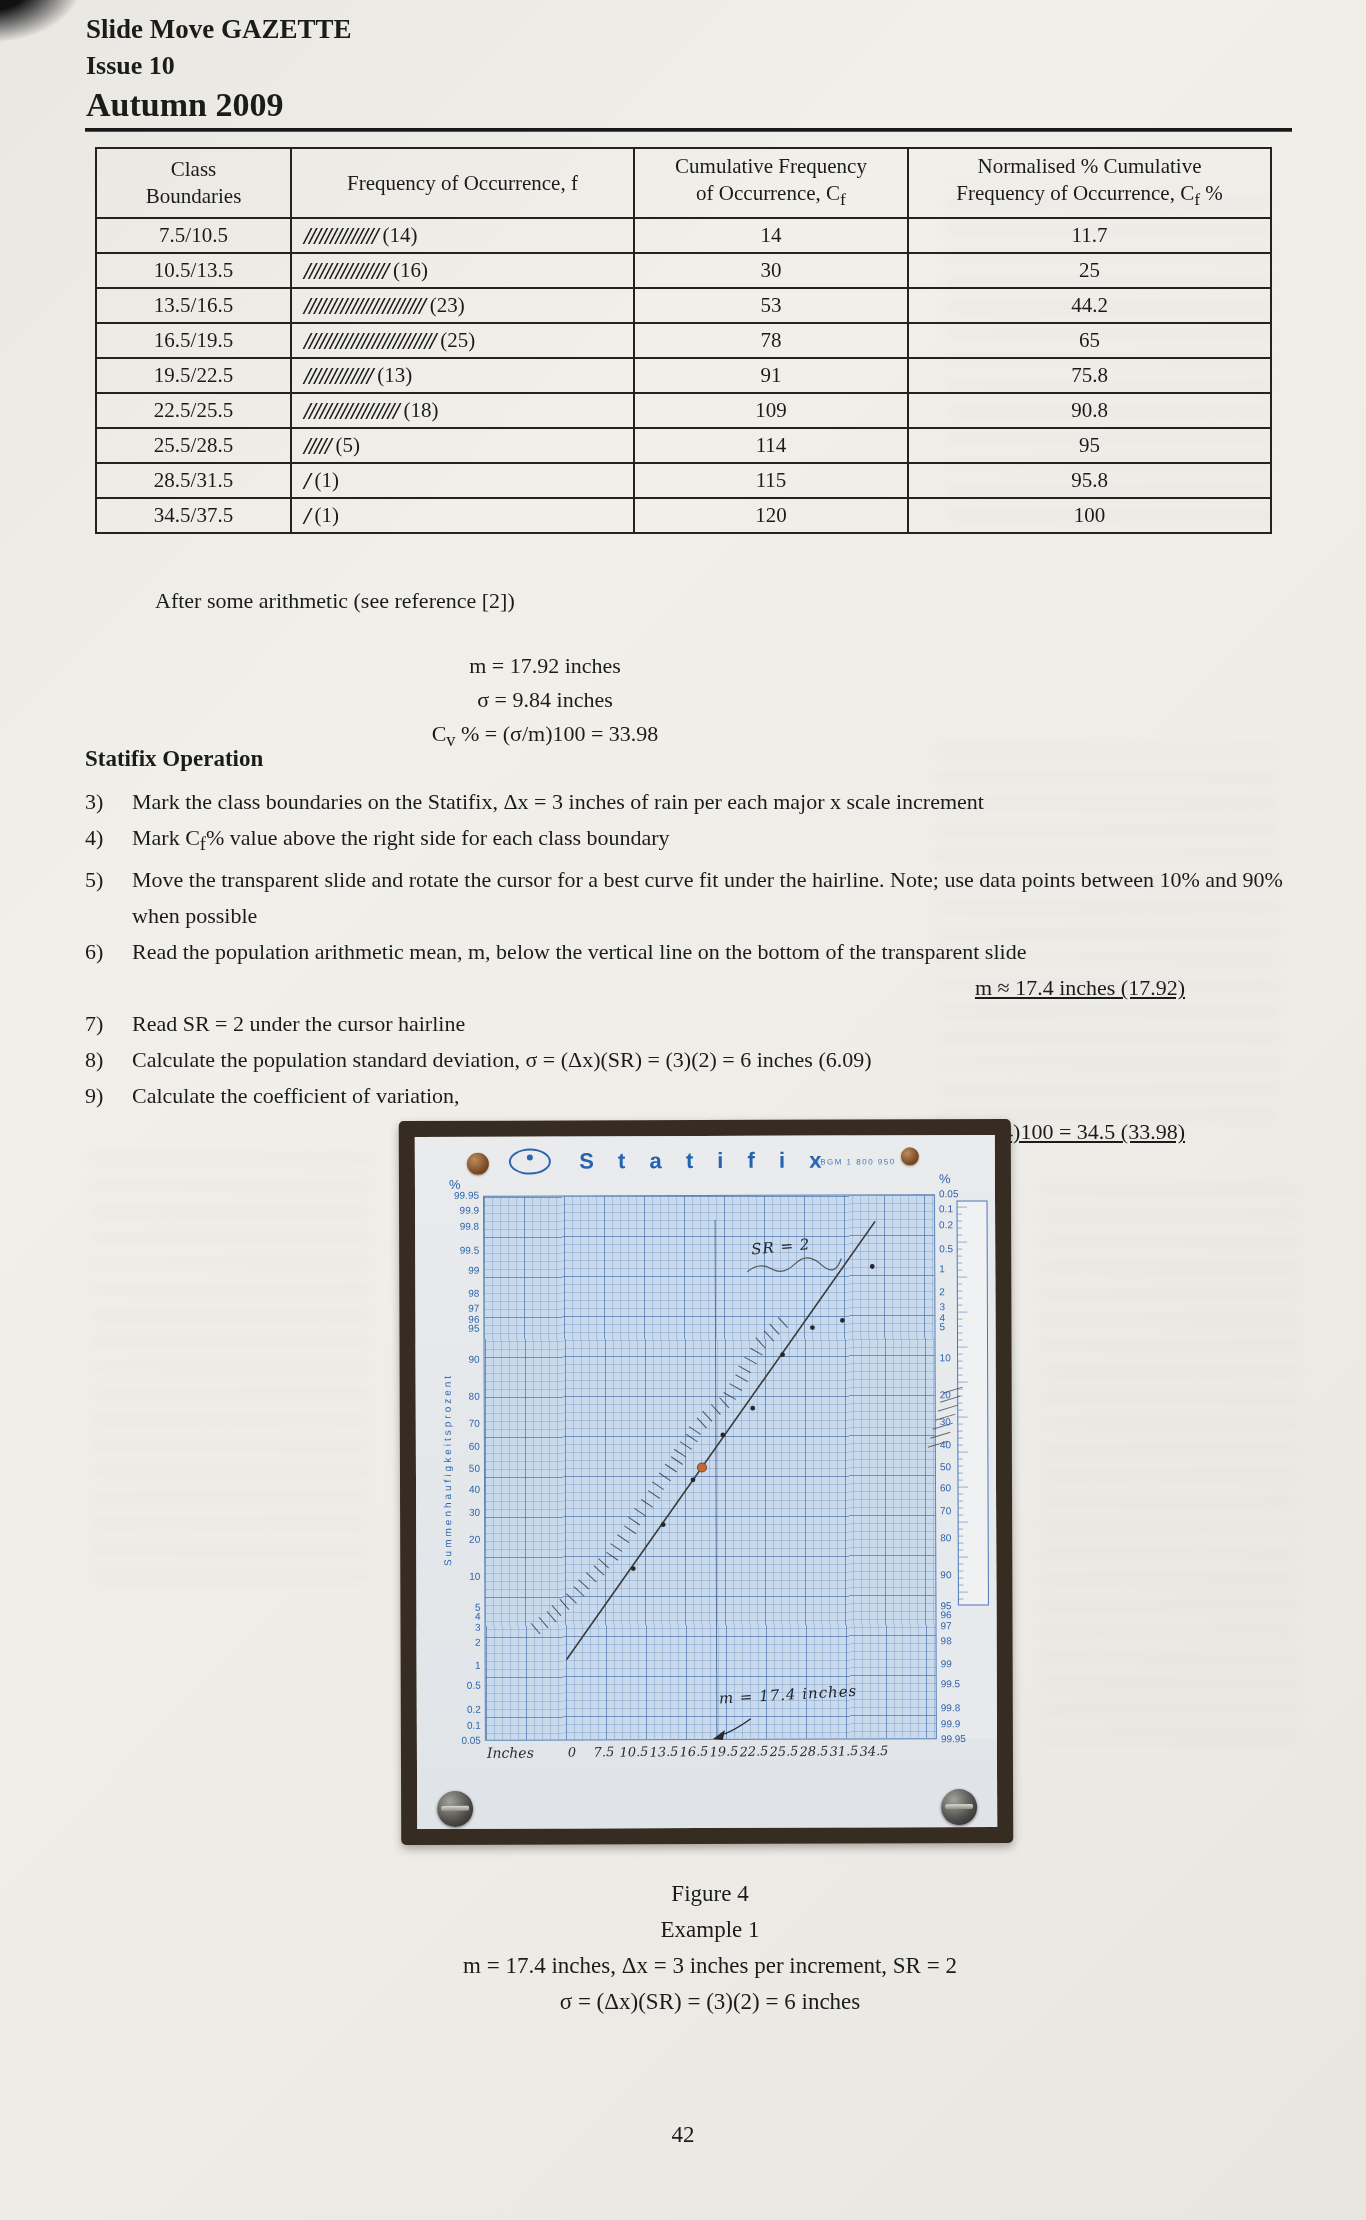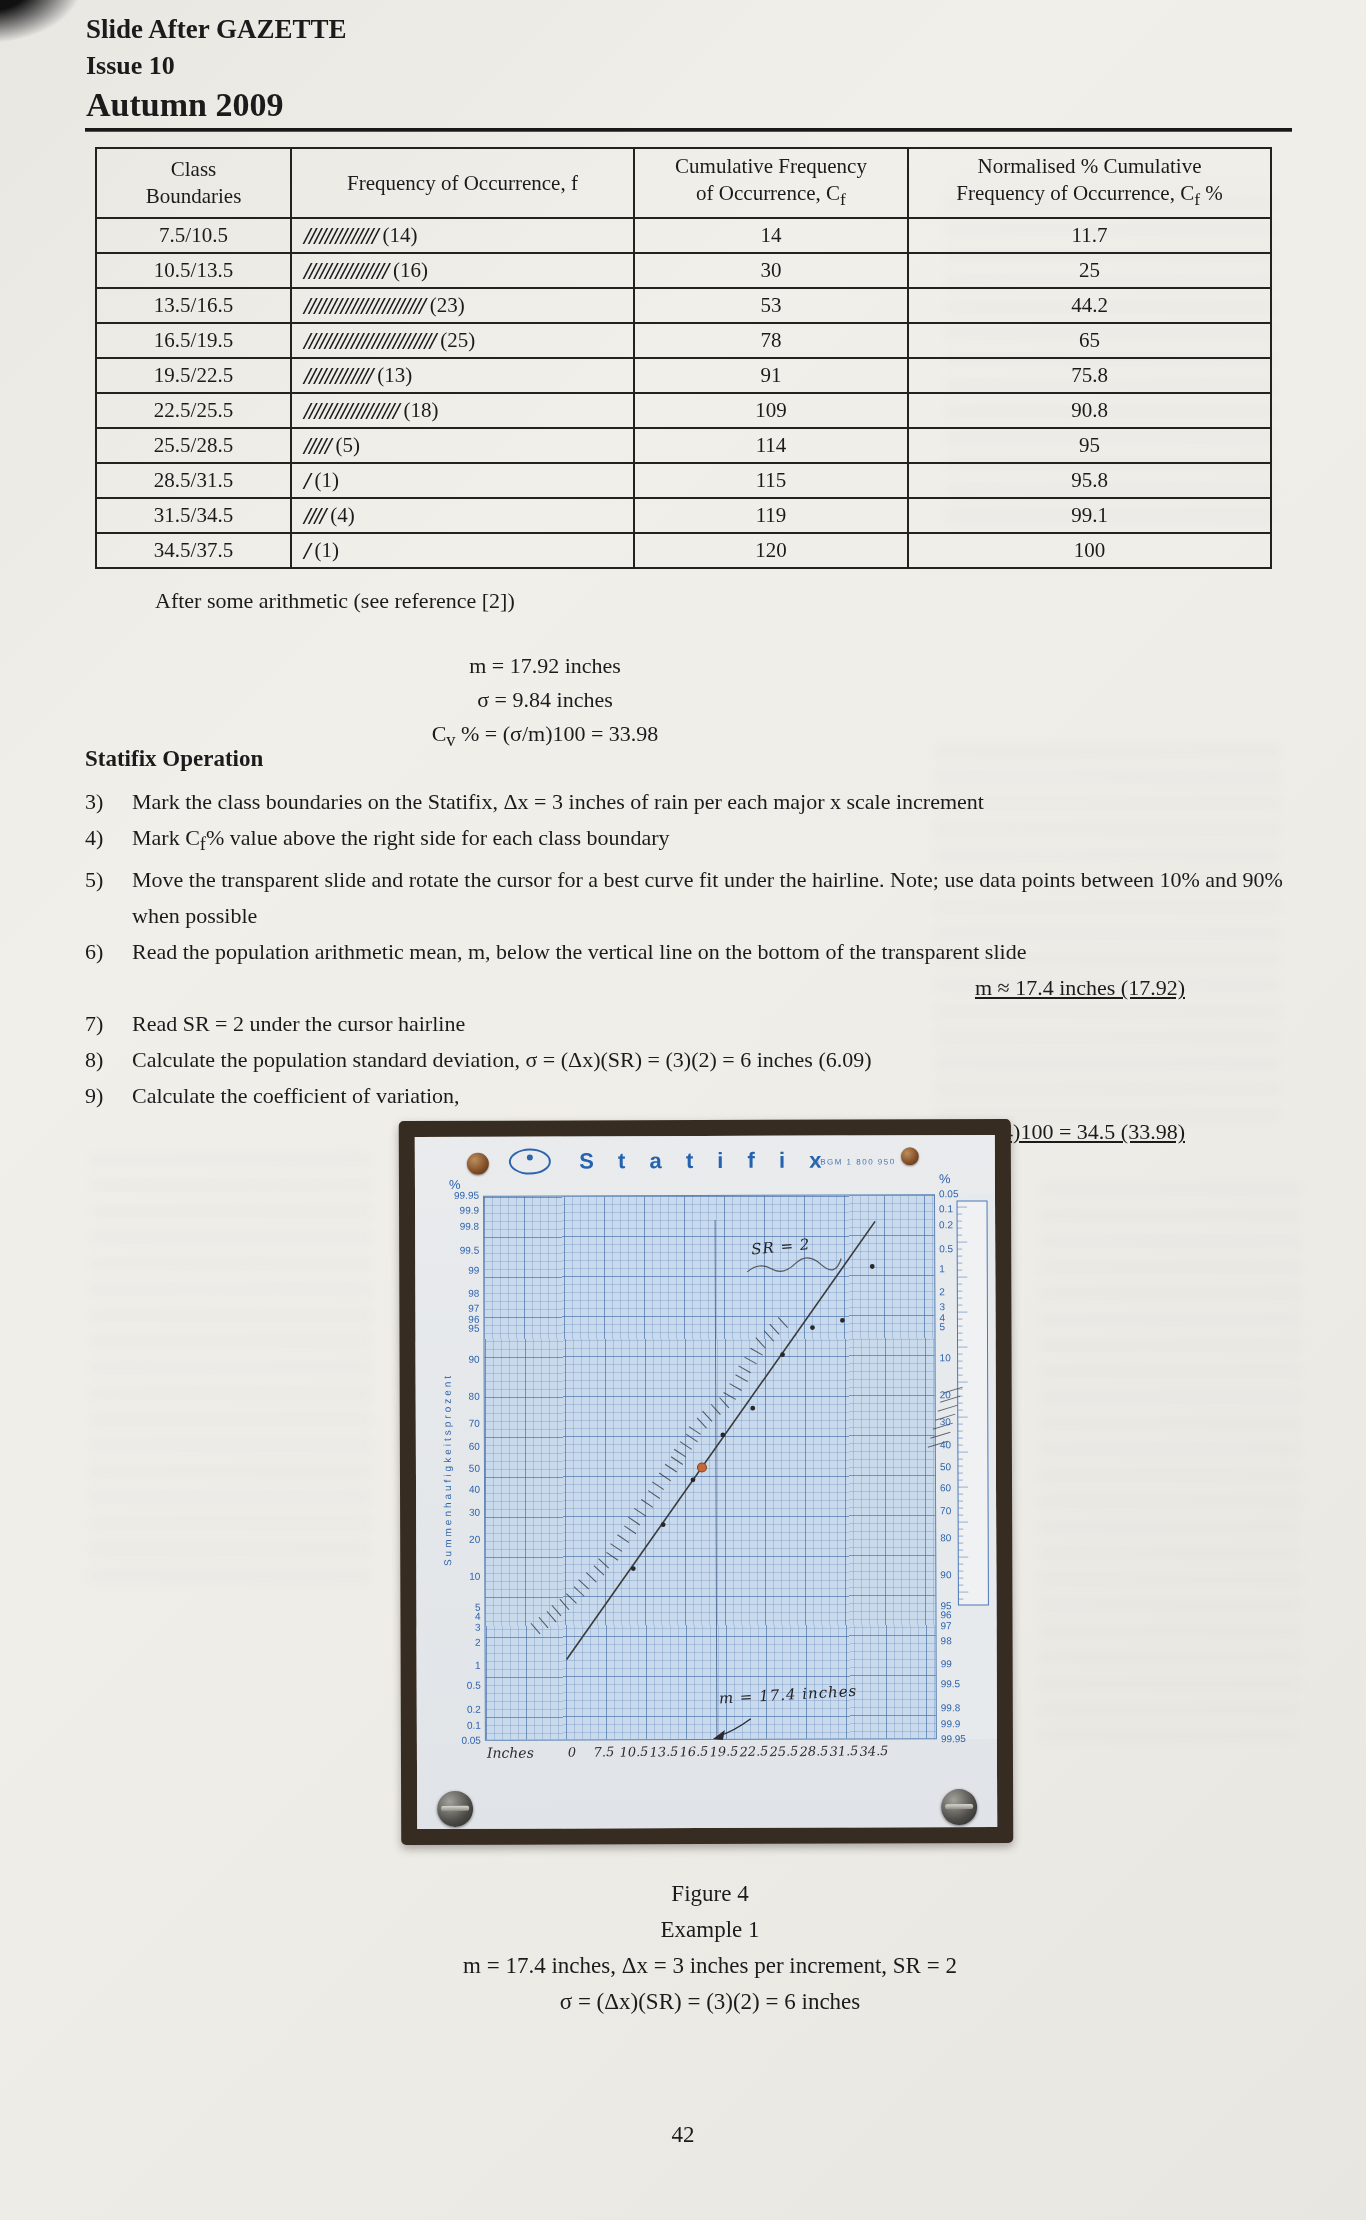--- a/index.html
+++ b/index.html
@@ -117,21 +117,21 @@
 
 <div class="page">
 
   <div class="corner"></div>
   <div class="bleed" style="left:945px;top:180px;width:330px;height:340px;"></div>
   <div class="bleed" style="left:935px;top:740px;width:345px;height:380px;"></div>
   <div class="bleed" style="left:1040px;top:1180px;width:260px;height:560px;"></div>
   <div class="bleed" style="left:90px;top:1150px;width:280px;height:430px;"></div>
 
   <div class="hdr">
-    <div class="t1">Slide After GAZETTE</div>
+    <div class="t1">Slide Move GAZETTE</div>
     <div class="t2">Issue 10</div>
     <div class="t3">Autumn 2009</div>
   </div>
   <div class="rule"></div>
 
   <table class="freq">
     <colgroup>
         <col style="width:195px">
         <col style="width:343px">
         <col style="width:274px">
@@ -186,26 +186,20 @@
           <td>25.5/28.5</td>
           <td class="tallycell"><span class="tally">/////</span> (5)</td>
           <td>114</td>
           <td>95</td>
         </tr>
         <tr>
           <td>28.5/31.5</td>
           <td class="tallycell"><span class="tally">/</span> (1)</td>
           <td>115</td>
           <td>95.8</td>
-        </tr>
-        <tr>
-          <td>31.5/34.5</td>
-          <td class="tallycell"><span class="tally">////</span> (4)</td>
-          <td>119</td>
-          <td>99.1</td>
         </tr>
         <tr>
           <td>34.5/37.5</td>
           <td class="tallycell"><span class="tally">/</span> (1)</td>
           <td>120</td>
           <td>100</td>
         </tr>
       </tbody>
   </table>
 

